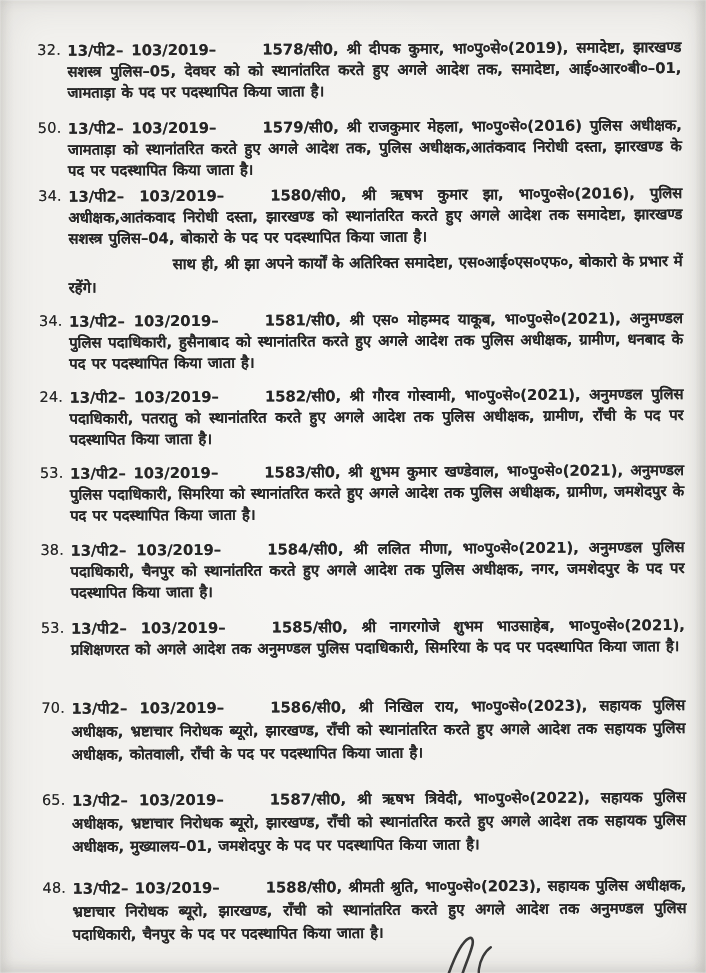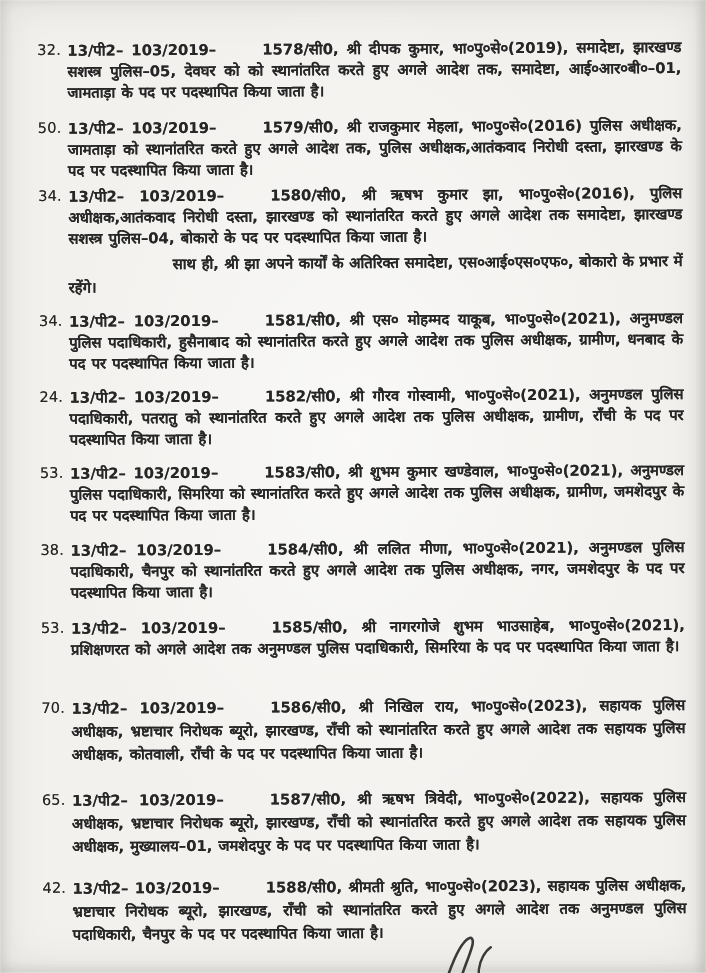--- a/index.html
+++ b/index.html
@@ -144,21 +144,21 @@
       <div class="num">70.</div>
       <div class="itext"><span>13/पी2– 103/2019–</span><span class="refgap"></span><span>1586/सी0, श्री निखिल राय, भा०पु०से०(2023), सहायक पुलिस अधीक्षक, भ्रष्टाचार निरोधक ब्यूरो, झारखण्ड, राँची को स्थानांतरित करते हुए अगले आदेश तक सहायक पुलिस अधीक्षक, कोतवाली, राँची के पद पर पदस्थापित किया जाता है।</span></div>
     </div>
 
     <div class="order-item loose" style="top:787px">
       <div class="num">65.</div>
       <div class="itext"><span>13/पी2– 103/2019–</span><span class="refgap"></span><span>1587/सी0, श्री ऋषभ त्रिवेदी, भा०पु०से०(2022), सहायक पुलिस अधीक्षक, भ्रष्टाचार निरोधक ब्यूरो, झारखण्ड, राँची को स्थानांतरित करते हुए अगले आदेश तक सहायक पुलिस अधीक्षक, मुख्यालय–01, जमशेदपुर के पद पर पदस्थापित किया जाता है।</span></div>
     </div>
 
     <div class="order-item loose" style="top:875px">
-      <div class="num">42.</div>
+      <div class="num">48.</div>
       <div class="itext"><span>13/पी2– 103/2019–</span><span class="refgap"></span><span>1588/सी0, श्रीमती श्रुति, भा०पु०से०(2023), सहायक पुलिस अधीक्षक, भ्रष्टाचार निरोधक ब्यूरो, झारखण्ड, राँची को स्थानांतरित करते हुए अगले आदेश तक अनुमण्डल पुलिस पदाधिकारी, चैनपुर के पद पर पदस्थापित किया जाता है।</span></div>
     </div>
 
     <div class="signature">
       <svg width="110" height="45" viewBox="0 0 110 45" xmlns="http://www.w3.org/2000/svg">
         <path d="M14 45 C 22 22, 30 8, 36 5 C 40 3, 41 8, 39 14 C 36 24, 31 35, 28 45" fill="none" stroke="#3a3a3a" stroke-width="2.6" stroke-linecap="round"></path>
         <path d="M58 14 C 52 18, 47 27, 46 36 C 45.5 40, 46 43, 47 45" fill="none" stroke="#3a3a3a" stroke-width="2.4" stroke-linecap="round"></path>
       </svg>
     </div>
 

